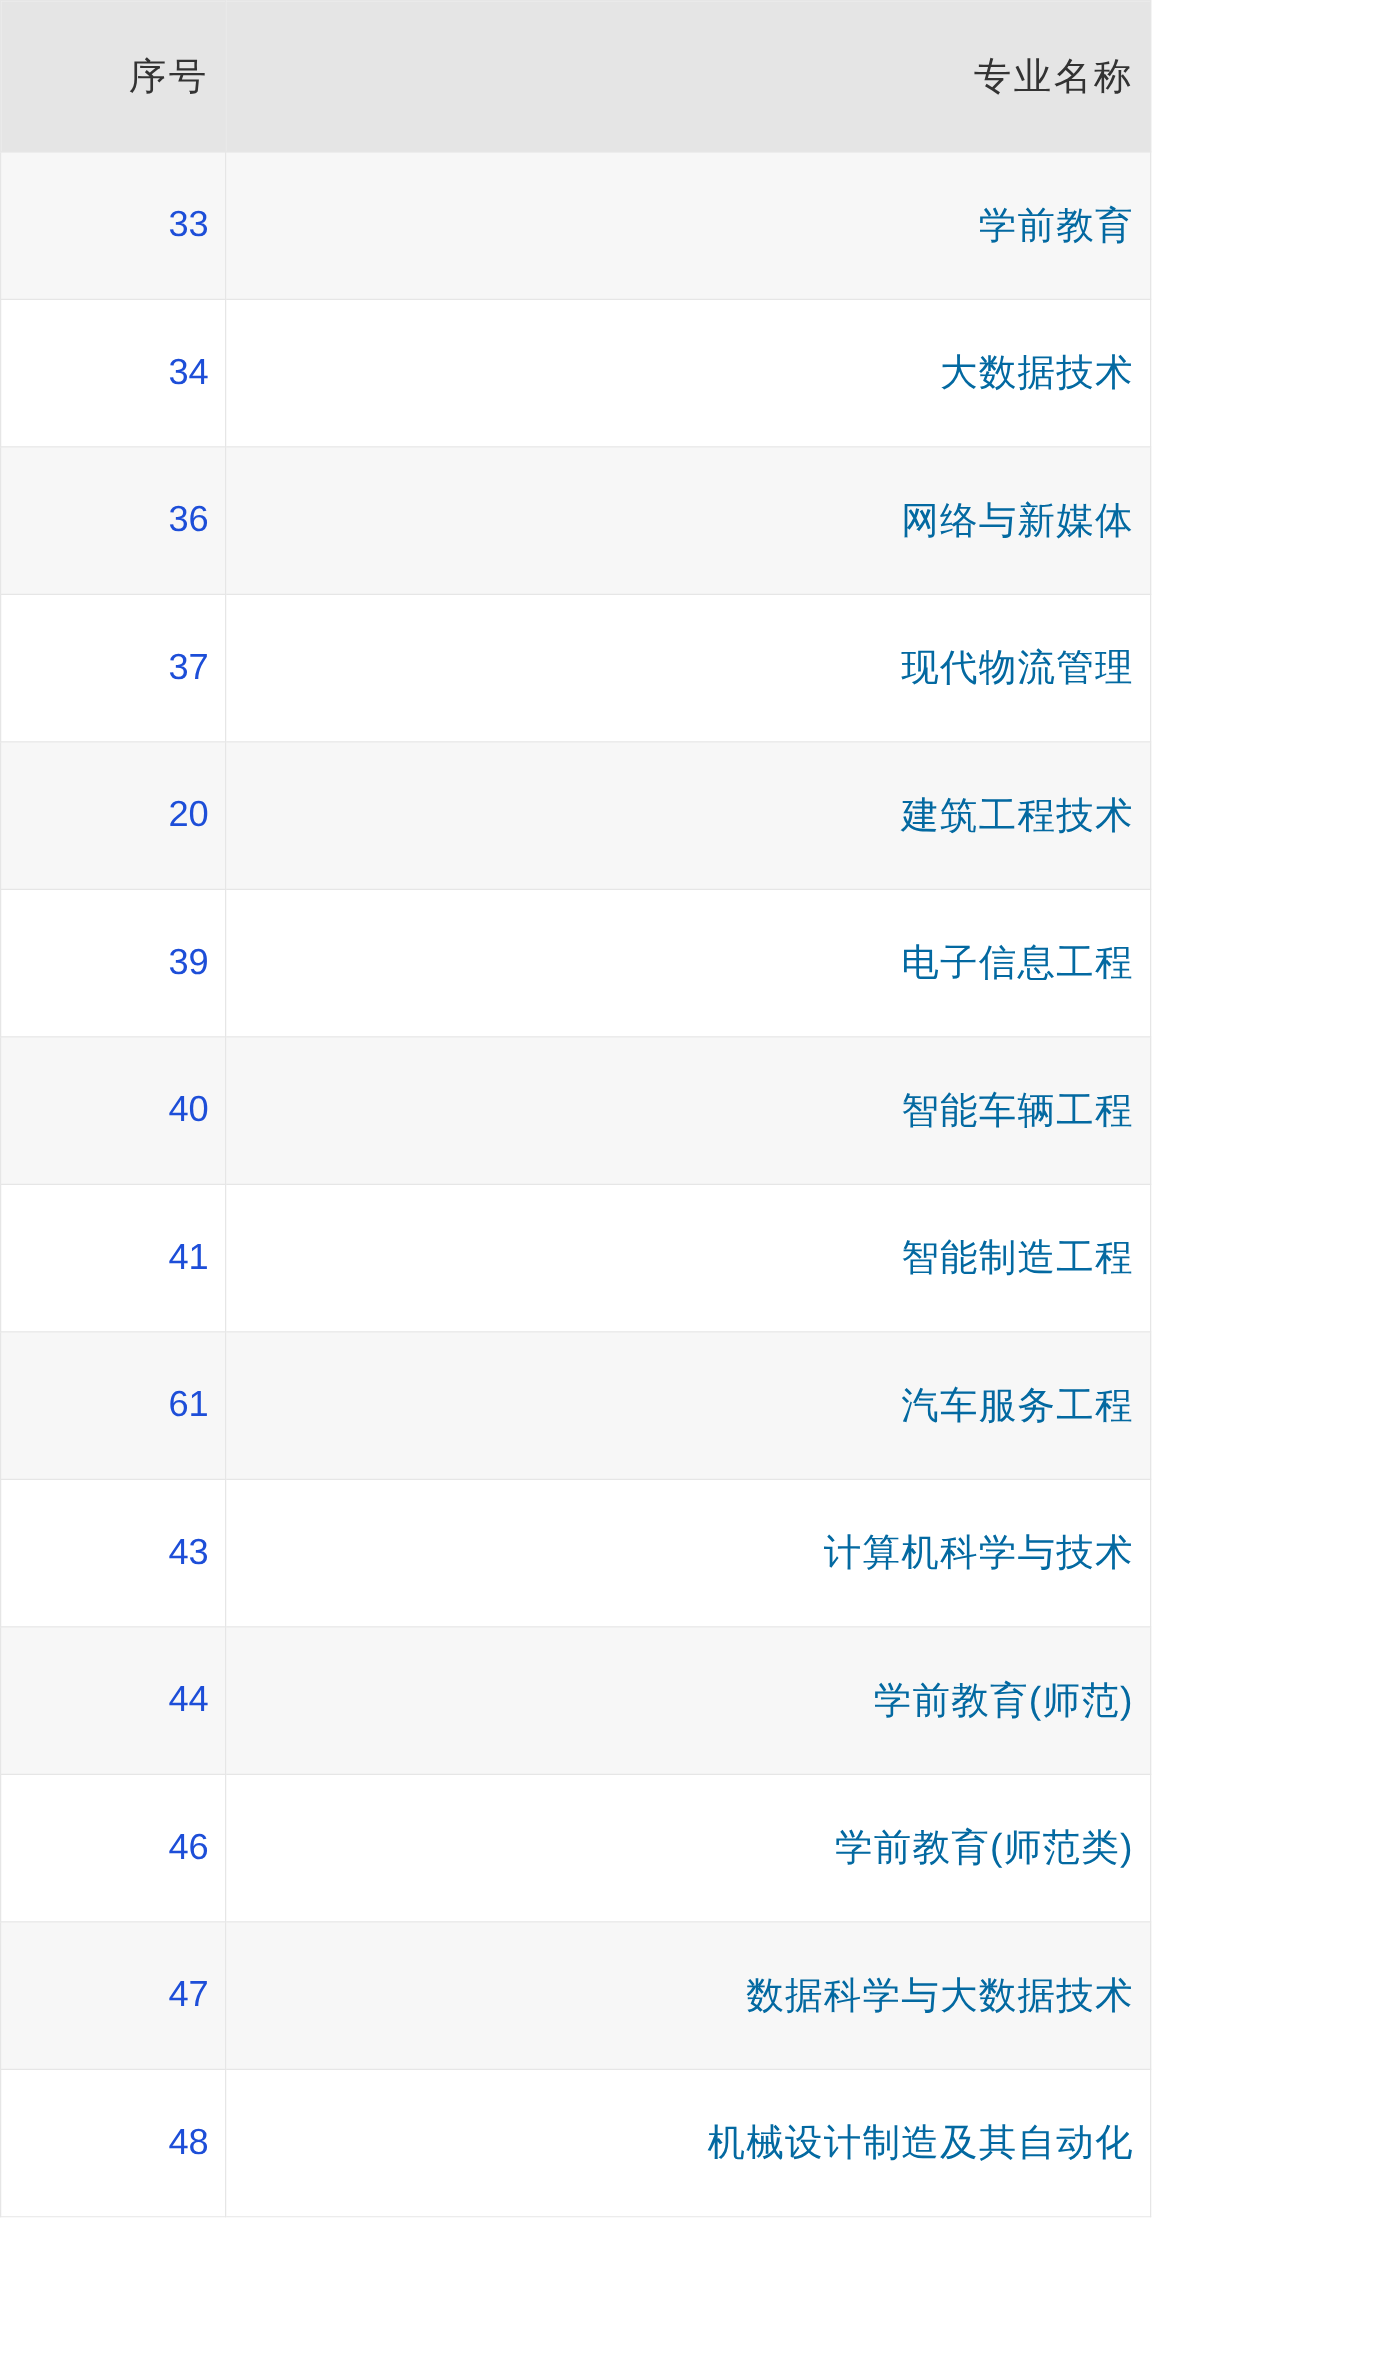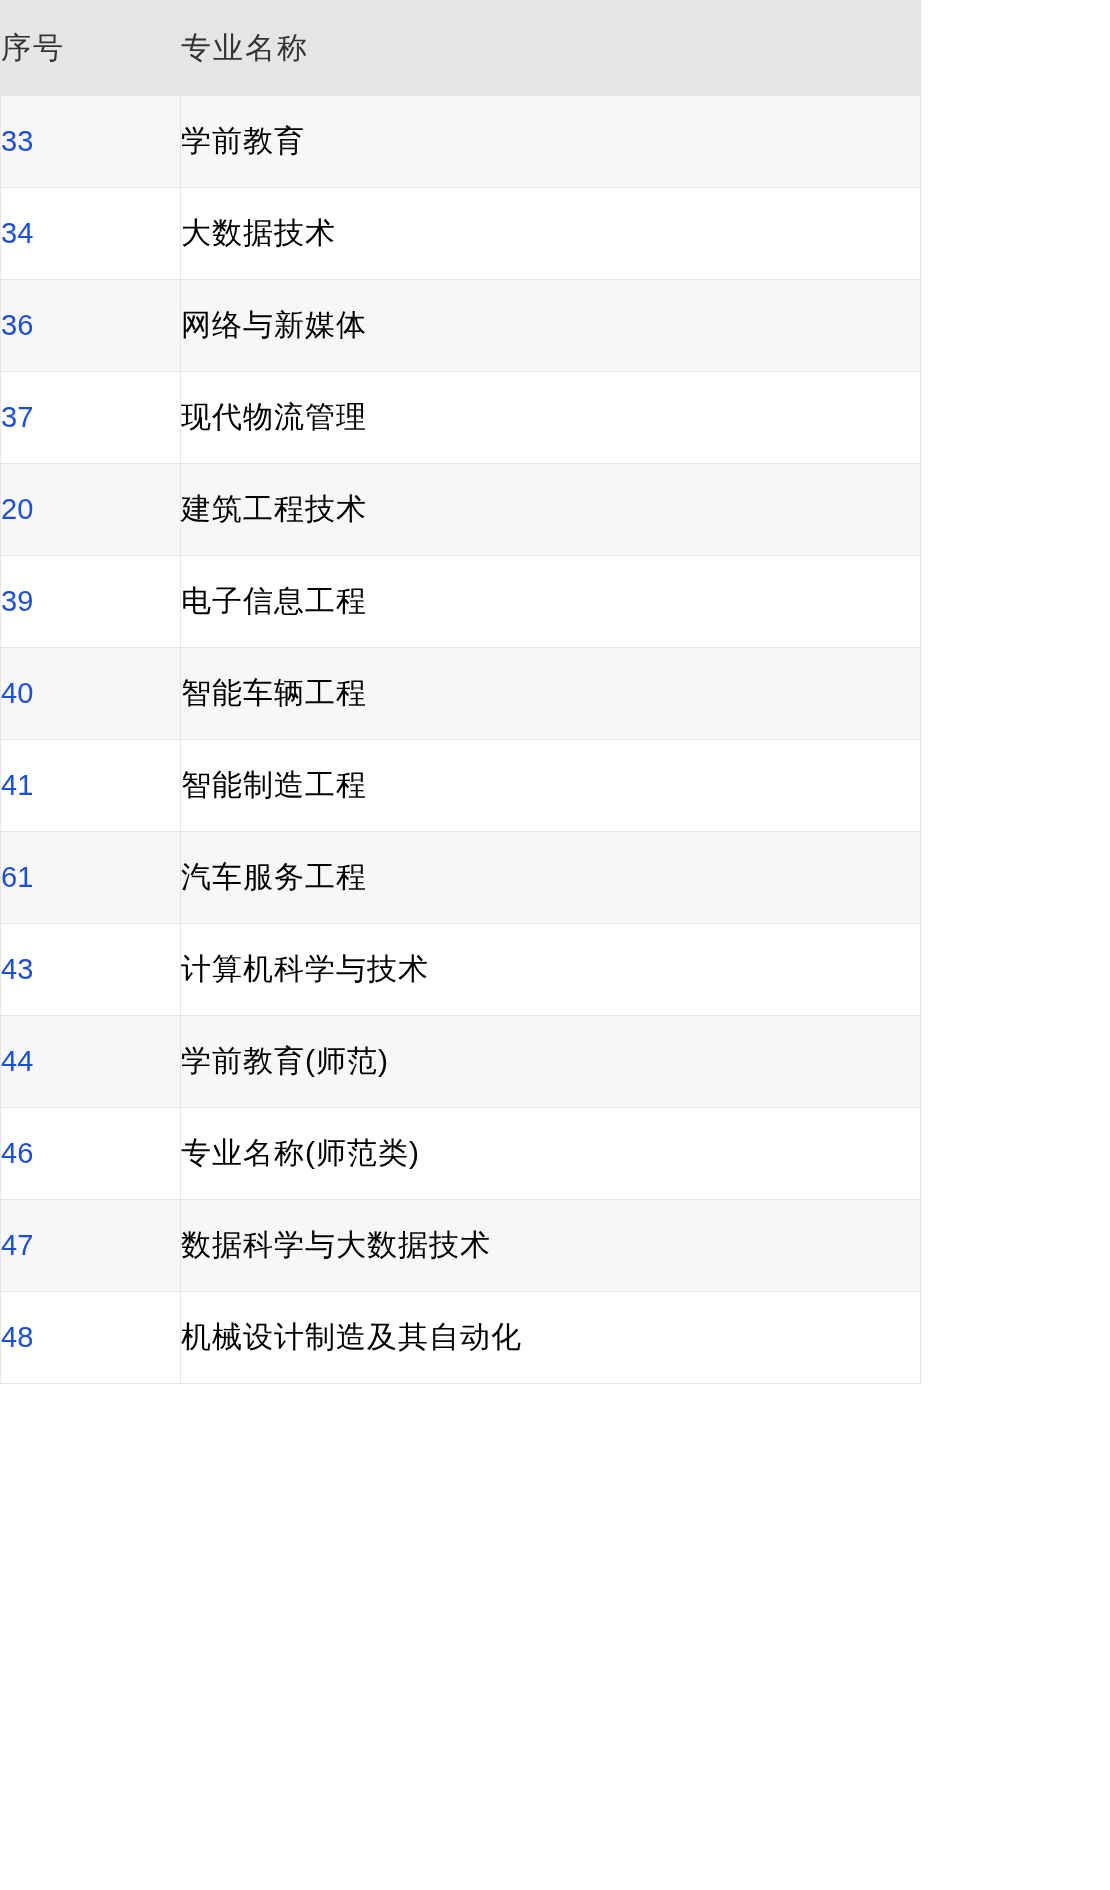--- a/index.html
+++ b/index.html
@@ -22,44 +22,44 @@
     margin: 0;
   }
   table.major-table col.col-index { width: 180px; }
   table.major-table col.col-name  { width: 740px; }
 
   table.major-table th,
   table.major-table td {
     border: 1px solid #e6e6e6;
     border-top: none;
     border-left: none;
-    text-align: left;
+    text-align: right;
     vertical-align: middle;
-    padding: 0;
+    padding: 13px;
     height: 91px;
     font-weight: normal;
     margin-top: 43px;
   }
   table.major-table th:first-child,
   table.major-table td:first-child {
     border-left: 1px solid #e6e6e6;
   }
   table.major-table thead th {
     border-top: 1px solid #e6e6e6;
   }
   table.major-table thead th {
     background: #e5e5e5;
     color: #333333;
     font-size: 30px;
     letter-spacing: 2px;
     height: 94px;
   }
   table.major-table tbody td {
     font-size: 30px;
-    color: #000000;
+    color: #0369a1;
     background: #ffffff;
   }
   table.major-table tbody tr:nth-child(odd) td {
     background: #f7f7f7;
   }
   table.major-table tbody tr:nth-child(even) td {
     background: #ffffff;
   }
   table.major-table td.idx {
     font-size: 29px;
@@ -125,21 +125,21 @@
         <tr>
           <td class="idx">43</td>
           <td class="name">计算机科学与技术</td>
         </tr>
         <tr>
           <td class="idx">44</td>
           <td class="name">学前教育(师范)</td>
         </tr>
         <tr>
           <td class="idx">46</td>
-          <td class="name">专业名称(师范类)</td>
+          <td class="name">学前教育(师范类)</td>
         </tr>
         <tr>
           <td class="idx">47</td>
           <td class="name">数据科学与大数据技术</td>
         </tr>
         <tr>
           <td class="idx">48</td>
           <td class="name">机械设计制造及其自动化</td>
         </tr>
       </tbody>

